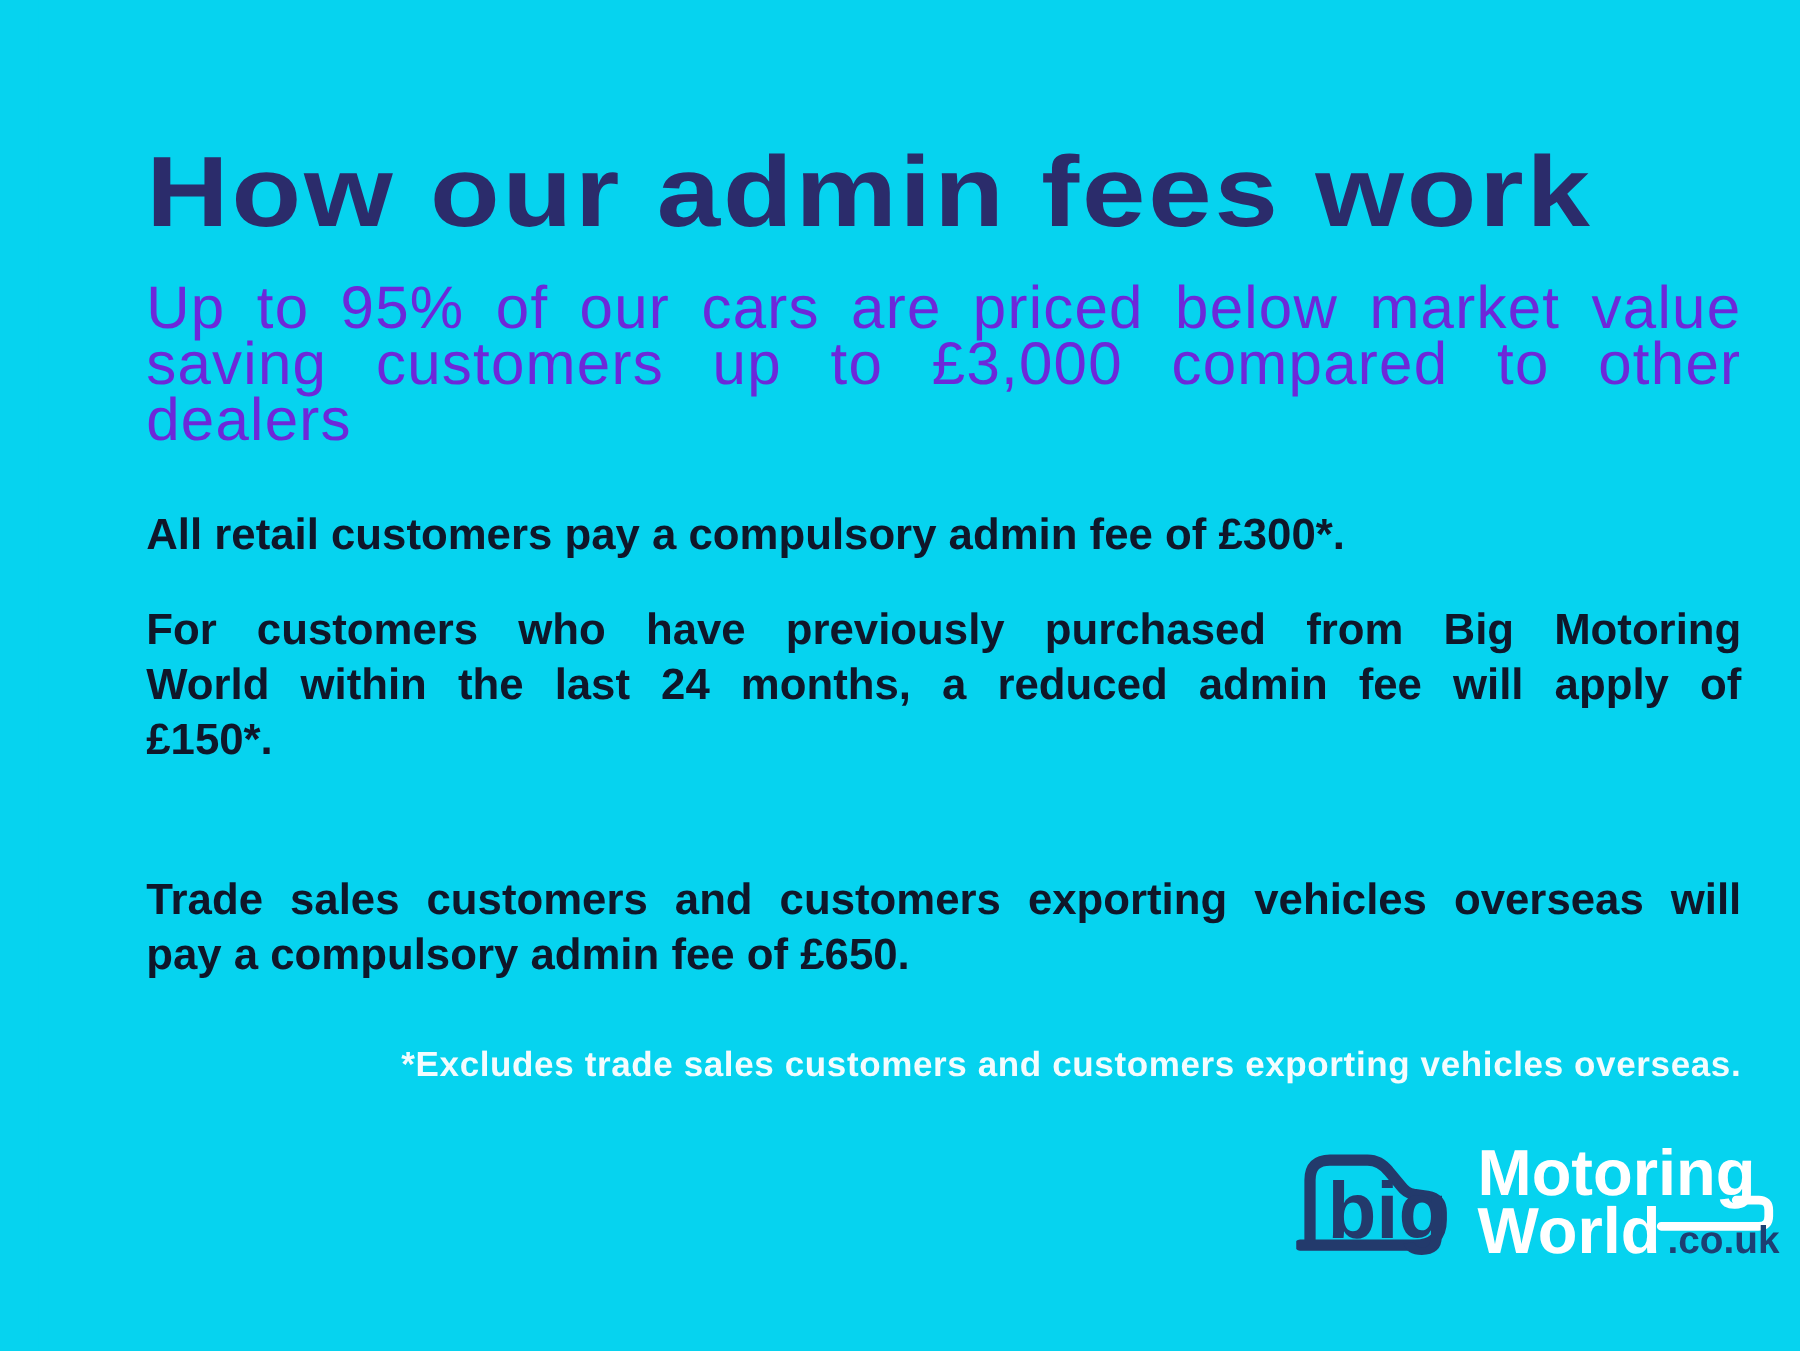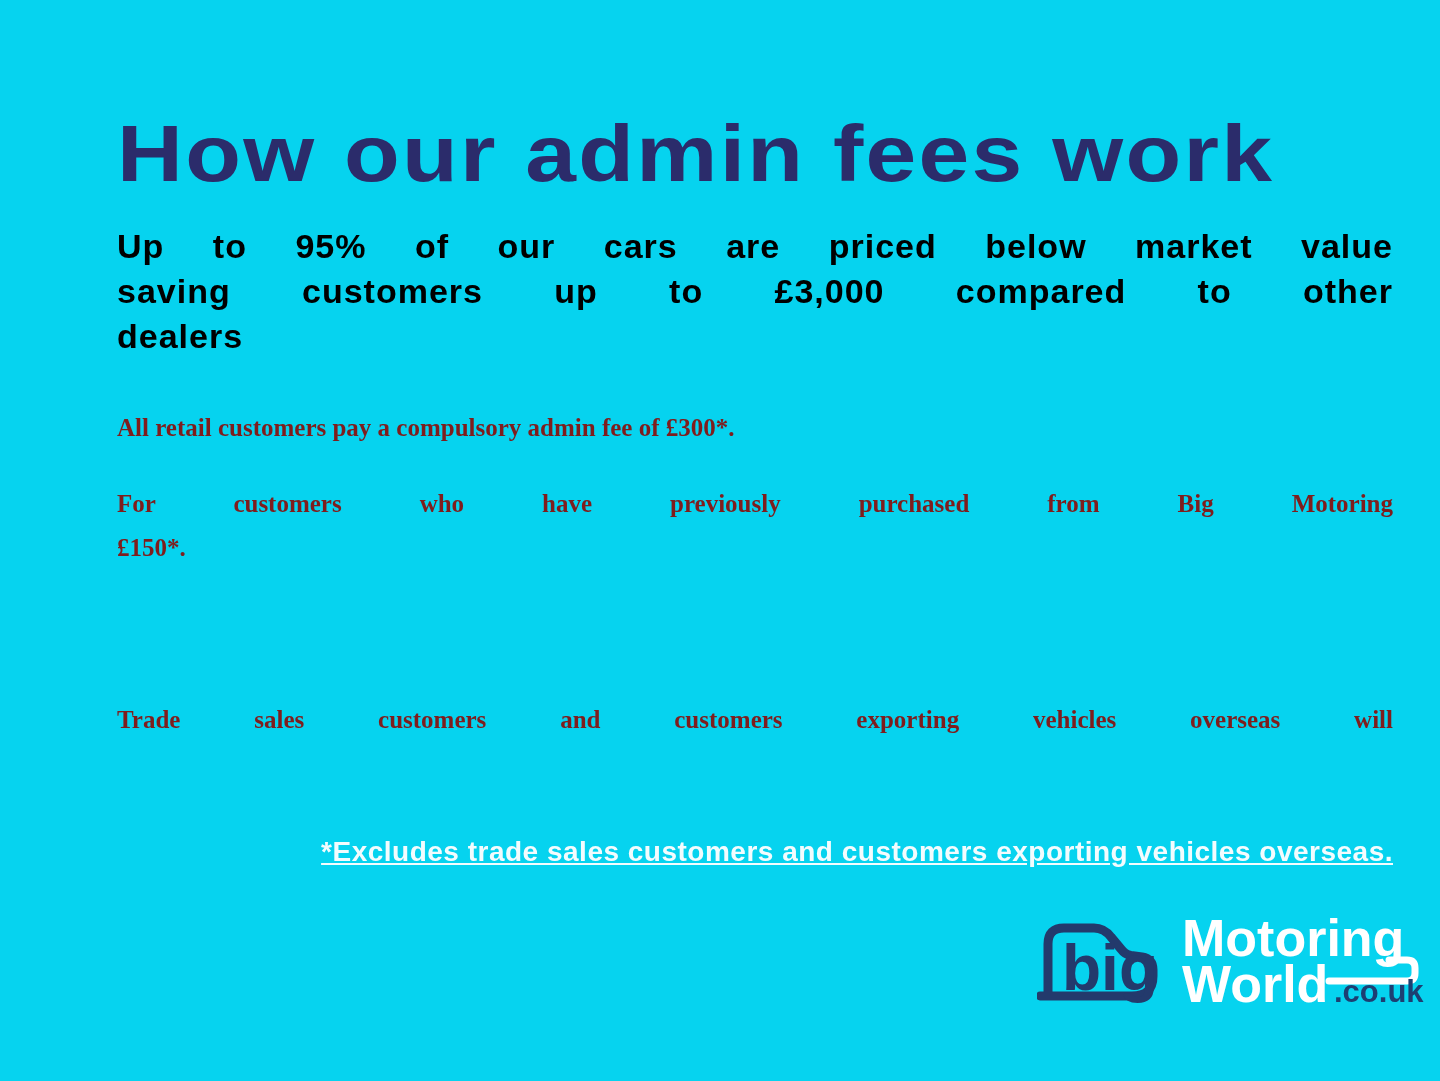--- a/index.html
+++ b/index.html
@@ -27,52 +27,50 @@
     color: #2b2c6b;
     font-size: 80px;
     font-weight: bold;
     letter-spacing: 2px;
     white-space: nowrap;
     transform: scaleX(1.14);
     transform-origin: 0 50%;
   }
   .subheading {
     top: 224px;
-    color: #000000;
-    font-size: 34px;
-    font-weight: bold;
+    color: #6d28d9;
+    font-size: 48px;
+    font-weight: normal;
     line-height: 45px;
     letter-spacing: 1px;
   }
   .jline {
     text-align: justify;
     text-align-last: justify;
   }
   .plainline {
     text-align: center;
     text-align-last: left;
   }
   .body-para {
-    color: #7f1d1d;
-    font-size: 25px;
+    color: #0f172a;
+    font-size: 35px;
     font-weight: bold;
     line-height: 44px;
-    font-family: Liberation Serif, serif;
   }
   .para-1 { top: 406px; }
   .para-2 { top: 482px; }
   .para-3 { top: 698px; }
   .footnote {
     top: 836px;
     color: #f3fcfe;
     font-size: 28px;
     font-weight: bold;
     text-align: right;
     letter-spacing: 0.5px;
-    text-decoration: underline;
   }
   .logo {
     position: absolute;
     left: 1006px;
     top: 894px;
     width: 392px;
     height: 130px;
   }
   .logo svg { display: block; }
   .logo text {
@@ -92,25 +90,27 @@
     <div class="jline">saving customers up to £3,000 compared to other</div>
     <div class="plainline">dealers</div>
   </div>
 
   <div class="block body-para para-1">
     <div class="plainline">All retail customers pay a compulsory admin fee of £300*.</div>
   </div>
 
   <div class="block body-para para-2">
     <div class="jline">For customers who have previously purchased from Big Motoring</div>
+    <div class="jline">World within the last 24 months, a reduced admin fee will apply of</div>
     <div class="plainline">£150*.</div>
   </div>
 
   <div class="block body-para para-3">
     <div class="jline">Trade sales customers and customers exporting vehicles overseas will</div>
+    <div class="plainline">pay a compulsory admin fee of £650.</div>
   </div>
 
   <div class="block footnote">*Excludes trade sales customers and customers exporting vehicles overseas.</div>
 
   <div class="logo">
     <svg width="392" height="130" viewBox="0 0 392 130" xmlns="http://www.w3.org/2000/svg">
 
       <path d="M 3 102 H 95 Q 116 102 116 82 V 76 Q 116 65 105 63 L 94 61.5 Q 88 60.5 84 55 L 74 43 Q 67 34 57 34 L 27 34 Q 11 34 11 50 V 102" fill="none" stroke="#233a6c" stroke-width="9" stroke-linecap="round" stroke-linejoin="round"></path>
 
       <text x="25" y="96" font-size="64" fill="#233a6c">big</text>

